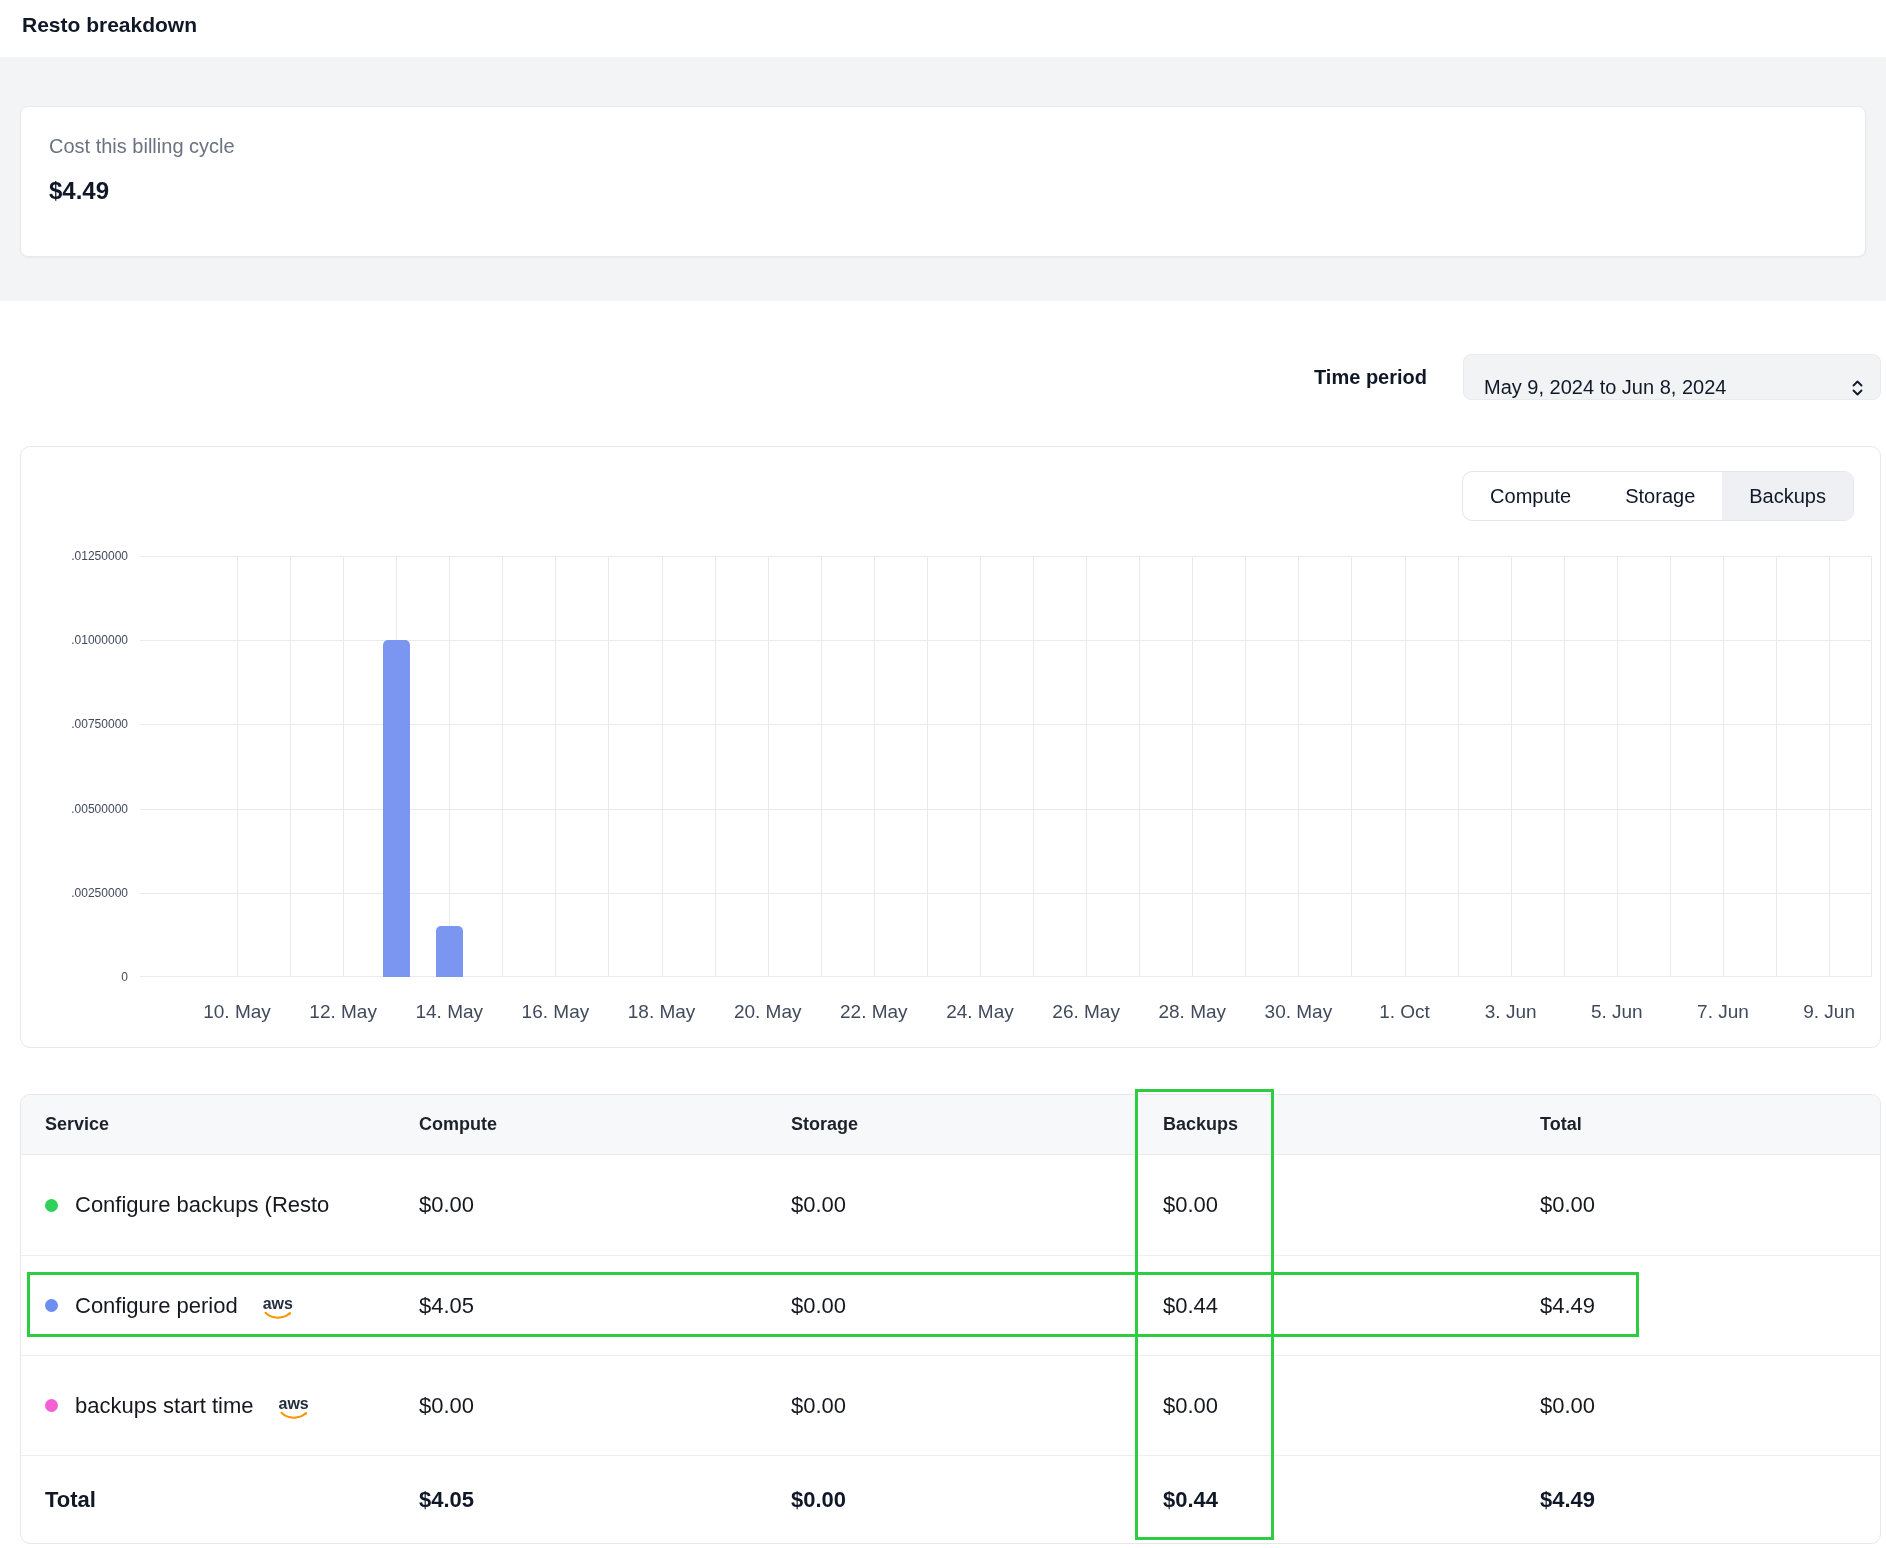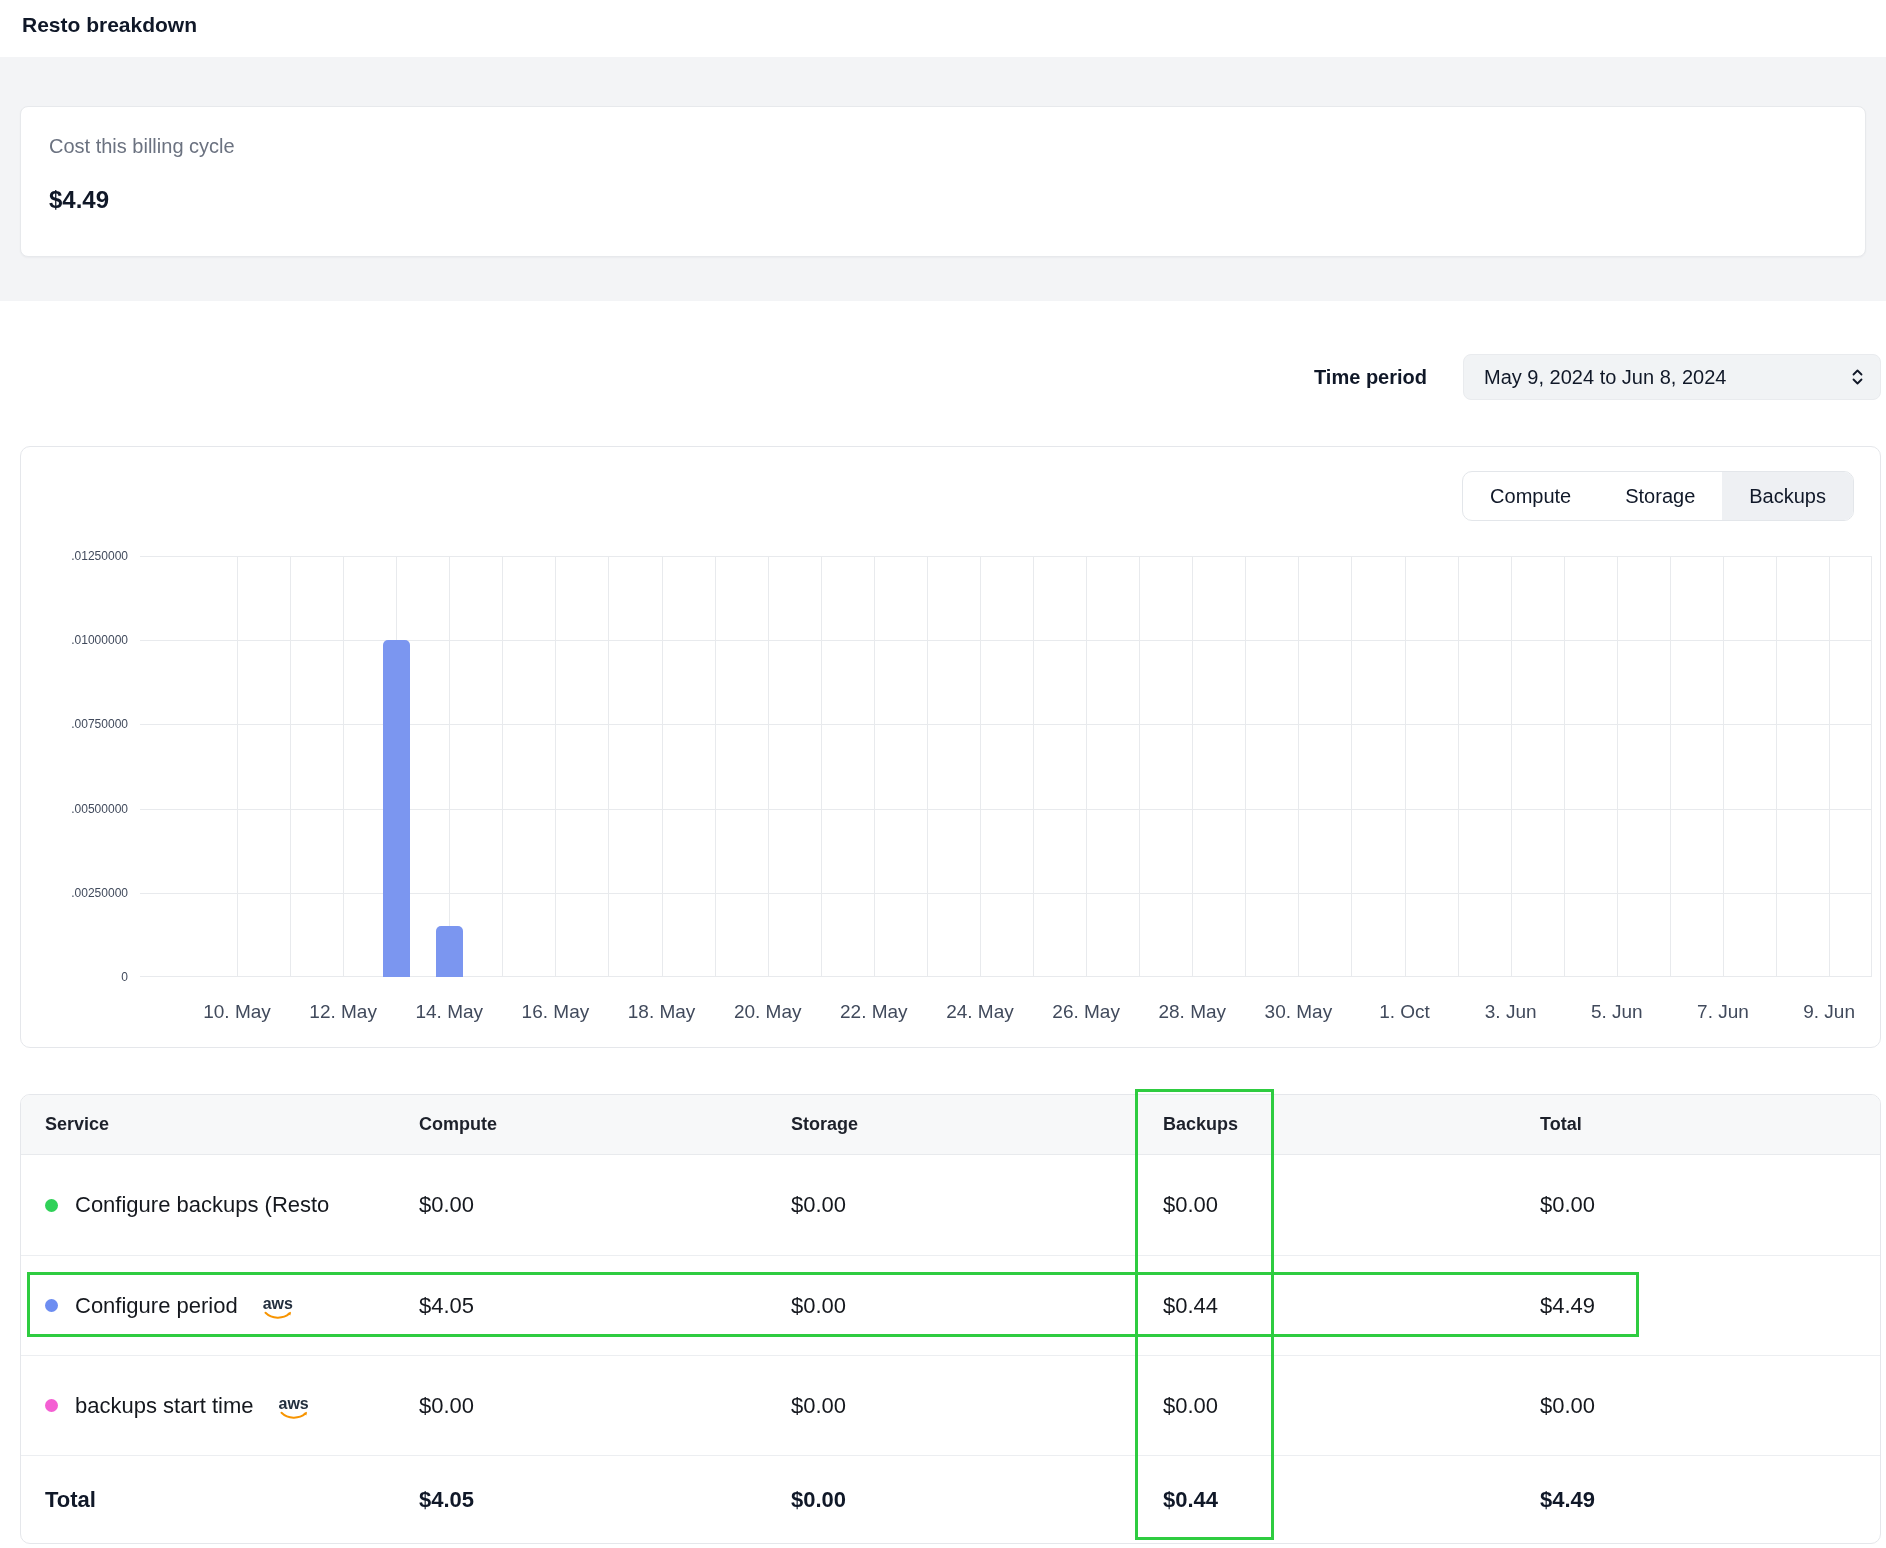--- a/index.html
+++ b/index.html
@@ -17,32 +17,32 @@
   }
 
   
   .billing-band {
     height: 244px; background: #f3f4f6; padding: 49px 20px 0 20px;
   }
   .billing-card {
     height: 151px; background: #ffffff; border: 1px solid #e7e9ec;
     border-radius: 8px; padding: 28px 28px; box-shadow: 0 1px 2px rgba(16,24,40,.04);
   }
-  .billing-label { font-size: 20px; color: #6b7280; margin-bottom: 28px; }
+  .billing-label { font-size: 20px; color: #6b7280; margin-bottom: 19px; }
   .billing-amount { font-size: 24px; font-weight: 700; color: #101828; }
 
   
   .period-row {
     display: flex; justify-content: flex-end; align-items: center; gap: 36px;
     margin: 53px 5px 0 20px; height: 46px;
   }
   .period-label { font-size: 20px; font-weight: 700; color: #101828; }
   .period-select {
     width: 418px; height: 46px; background: #f1f3f5; border-radius: 8px;
-    display: flex; align-items: center; justify-content: space-between;
+    display: flex; align-items: flex-end; justify-content: space-between;
     padding: 0 14px 0 20px; font-size: 20px; color: #101828; cursor: pointer;
     border: 1px solid #e9ebee;
   }
 
   
   .chart-card {
     position: relative; margin: 46px 5px 0 20px; height: 602px;
     border: 1px solid #e5e7eb; border-radius: 10px; background: #fff;
   }
   .tab-group {

